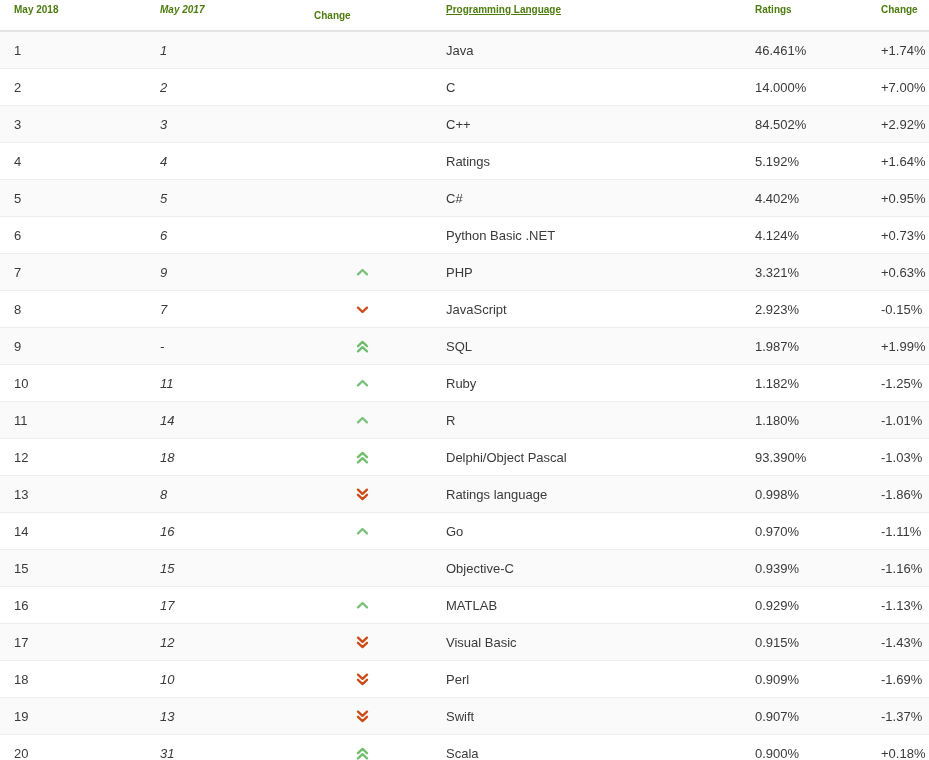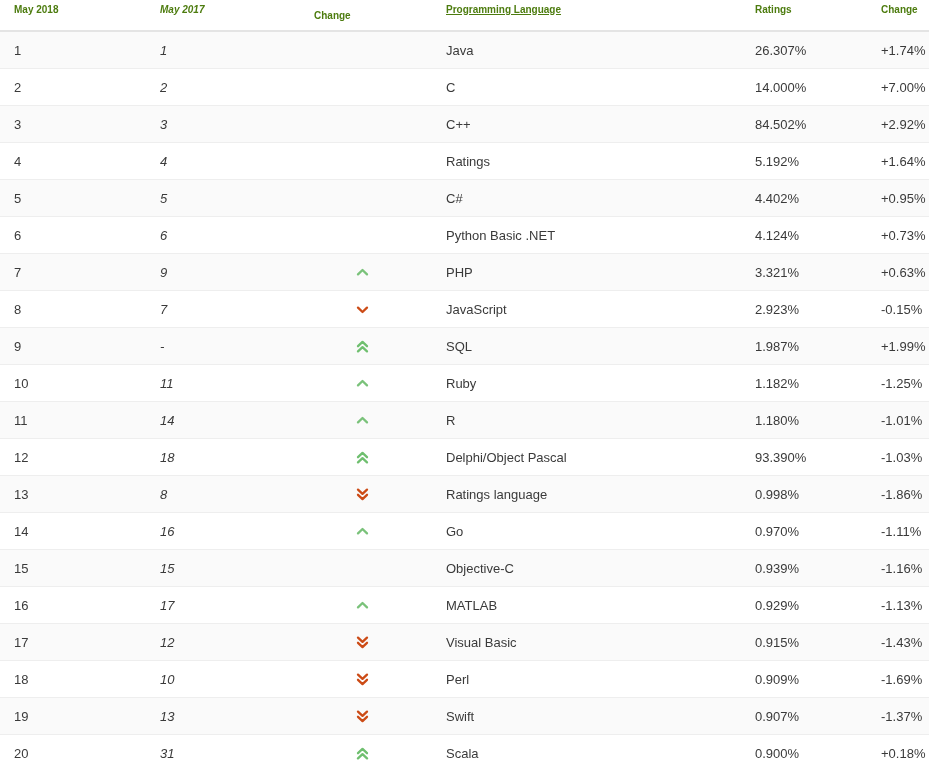--- a/index.html
+++ b/index.html
@@ -95,21 +95,21 @@
       <th class="col-ratings">Ratings</th>
       <th class="col-delta">Change</th>
     </tr>
   </thead>
   <tbody id="table-body">
       <tr>
         <td class="col-rank-new">1</td>
         <td class="col-rank-old">1</td>
         <td class="col-change"><span class="chev-none"></span></td>
         <td class="col-language">Java</td>
-        <td class="col-ratings">26.307%</td>
+        <td class="col-ratings">46.461%</td>
         <td class="col-delta">+1.74%</td>
       </tr>
       <tr>
         <td class="col-rank-new">2</td>
         <td class="col-rank-old">2</td>
         <td class="col-change"><span class="chev-none"></span></td>
         <td class="col-language">C</td>
         <td class="col-ratings">14.000%</td>
         <td class="col-delta">+7.00%</td>
       </tr>

